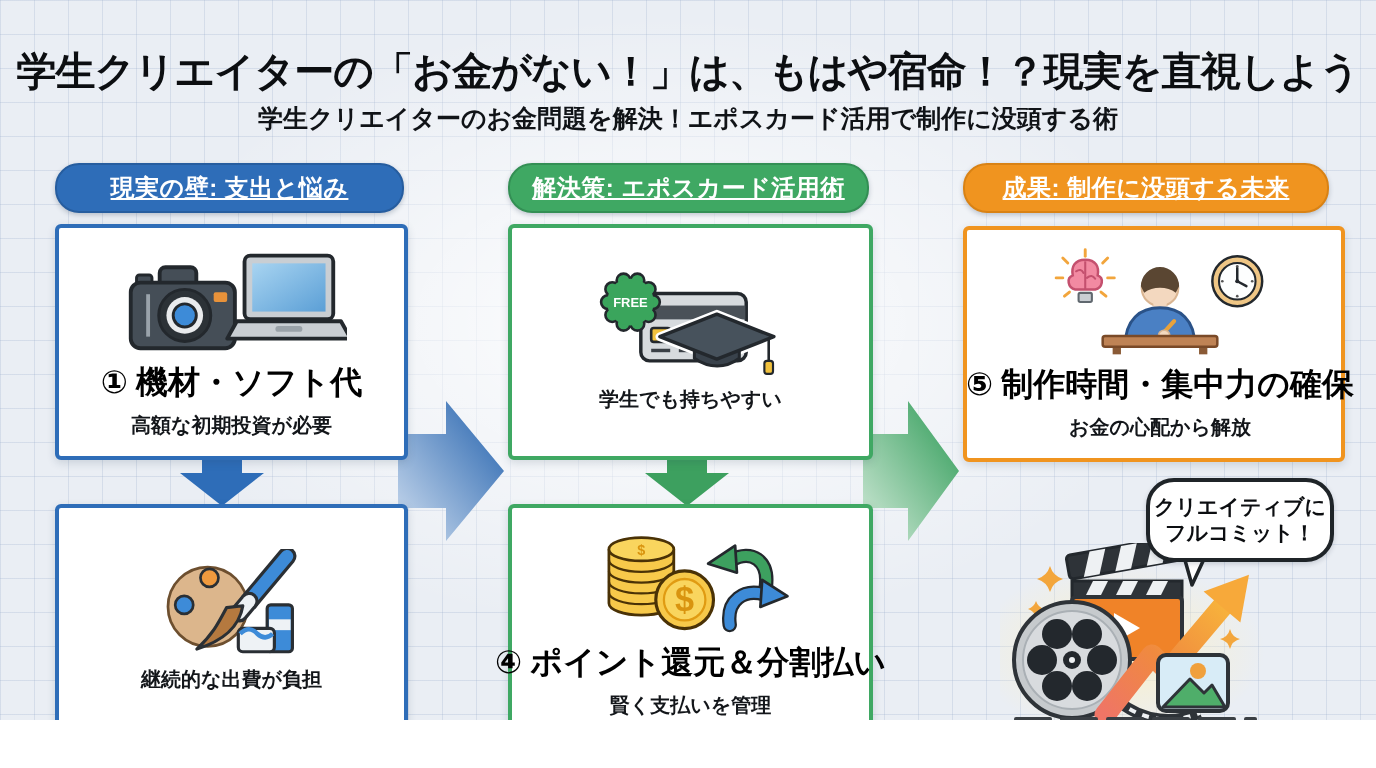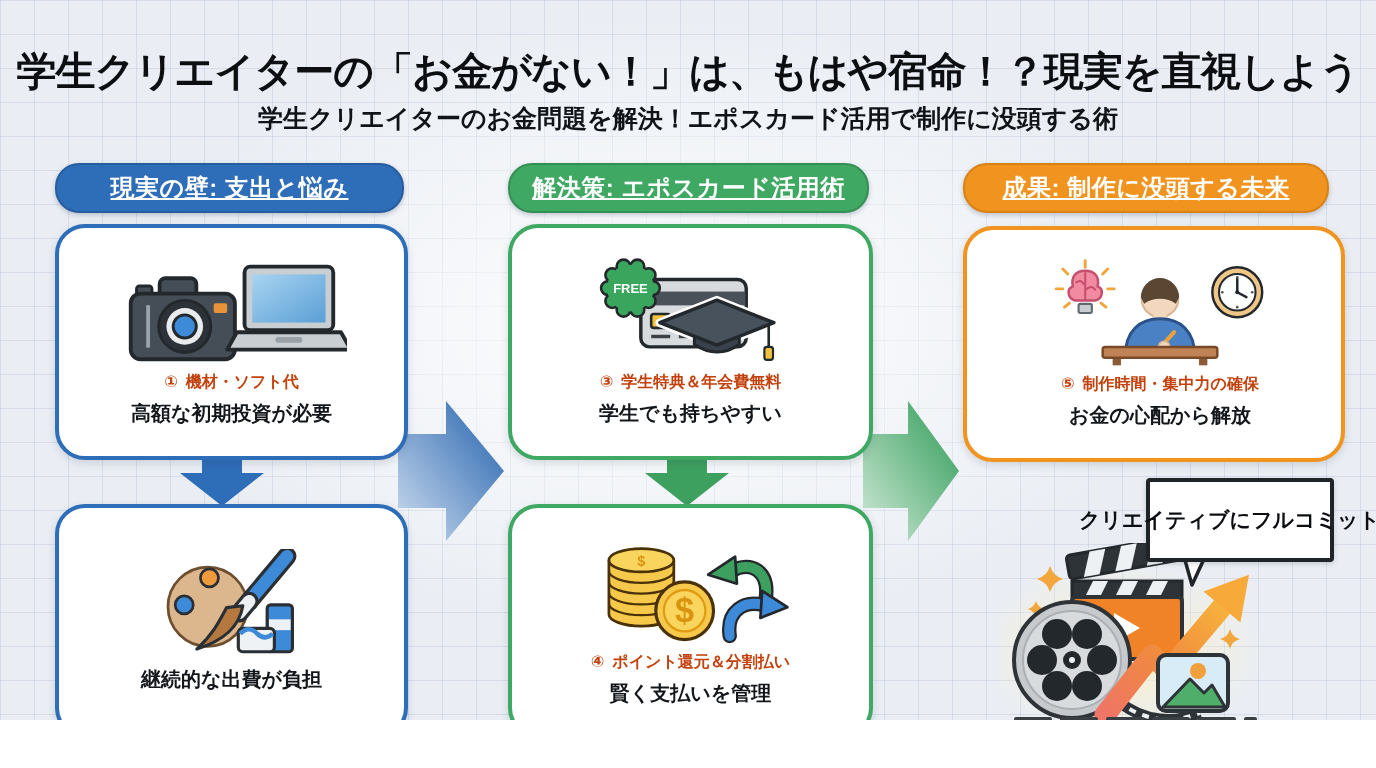--- a/index.html
+++ b/index.html
@@ -14,33 +14,33 @@
   .title{position:absolute;top:44px;left:0;width:100%;text-align:center;
     font-size:40px;font-weight:900;color:#0c0e11;letter-spacing:-1px;}
   .subtitle{position:absolute;top:102px;left:0;width:100%;text-align:center;
     font-size:25px;font-weight:800;color:#101317;}
   .pill{position:absolute;top:163px;height:46px;border-radius:24px;display:flex;
     align-items:center;justify-content:center;color:#fff;font-size:24px;font-weight:800;
     z-index:2;box-shadow:0 2px 5px rgba(30,50,80,.25);letter-spacing:0.5px;text-decoration:underline;}
   .pill.blue{background:#2e6db8;border:2px solid #265d9f;}
   .pill.green{background:#3fa863;border:2px solid #338f54;}
   .pill.orange{background:#f0941f;border:2px solid #d98214;}
-  .box{position:absolute;background:#fff;border-radius:30px;z-index:2;
+  .box{position:absolute;background:#fff;border-radius:6px;z-index:2;
     box-shadow:0 3px 8px rgba(40,60,90,.16);display:flex;flex-direction:column;
     align-items:center;justify-content:center;gap:7px;}
   .box.blue{border:4px solid #2e6db8;}
   .box.green{border:4px solid #3fa863;}
   .box.orange{border:4px solid #f0941f;padding-left:12px;}
-  .box-title{font-size:16px;font-weight:900;color:#c2410c;white-space:nowrap;}
+  .box-title{font-size:32px;font-weight:900;color:#000000;white-space:nowrap;}
   .box-title .tsp{margin-left:8px;}
   .box-sub{font-size:20px;font-weight:800;color:#13161a;white-space:nowrap;}
   .layer{position:absolute;left:0;top:0;z-index:1;pointer-events:none;}
   .montage{position:absolute;left:1000px;top:543px;z-index:2;}
   .bubble{position:absolute;left:1146px;top:478px;width:180px;height:76px;background:#fff;
-    border:4px solid #1f2428;border-radius:4px;z-index:3;display:flex;flex-direction:row;
+    border:4px solid #1f2428;border-radius:28px;z-index:3;display:flex;flex-direction:column;
     align-items:center;justify-content:center;box-shadow:0 2px 5px rgba(30,40,60,.18);}
   .bubble div{font-size:21px;font-weight:900;color:#0c0e11;line-height:1.25;white-space:nowrap;}
 </style>
 </head>
 <body>
 
 <div class="canvas">
 
   <svg class="layer" width="1376" height="768" viewBox="0 0 1376 768">
     <defs>
@@ -145,21 +145,20 @@
         <text x="38" y="42" text-anchor="middle" font-size="15" font-weight="900" fill="#ffffff">FREE</text>
       </g>
       <g>
         <polygon points="138,50 204,76 138,102 72,76" fill="#47525c" stroke="#ffffff" stroke-width="10" stroke-linejoin="round"></polygon>
         <path d="M112 88 v13 c17 12 36 12 52 0 v-13" fill="#39424b" stroke="#23282d" stroke-width="3.5"></path>
         <polygon points="138,50 204,76 138,102 72,76" fill="#47525c" stroke="#23282d" stroke-width="4" stroke-linejoin="round"></polygon>
         <line x1="198" y1="78" x2="198" y2="104" stroke="#23282d" stroke-width="3"></line>
         <rect x="193" y="104" width="10" height="15" rx="3" fill="#f2c23e" stroke="#23282d" stroke-width="2.5"></rect>
       </g>
     </svg>
-    <div class="box-title"><span>③</span><span class="tsp">学生特典＆年会費無料</span></div>
     <div class="box-sub">学生でも持ちやすい</div>
   </div>
 
   <div class="box green" style="left:508px;top:504px;width:357px;height:226px;">
     <svg width="225" height="110" viewBox="0 0 225 122">
       <g>
         <path d="M22 28 v60 a36 13 0 0 0 72 0 v-60" fill="#f7c94a" stroke="#4a3206" stroke-width="3"></path>
         <path d="M22 40 a36 13 0 0 0 72 0" fill="none" stroke="#4a3206" stroke-width="2.5"></path>
         <path d="M22 52 a36 13 0 0 0 72 0" fill="none" stroke="#4a3206" stroke-width="2.5"></path>
         <path d="M22 64 a36 13 0 0 0 72 0" fill="none" stroke="#4a3206" stroke-width="2.5"></path>

